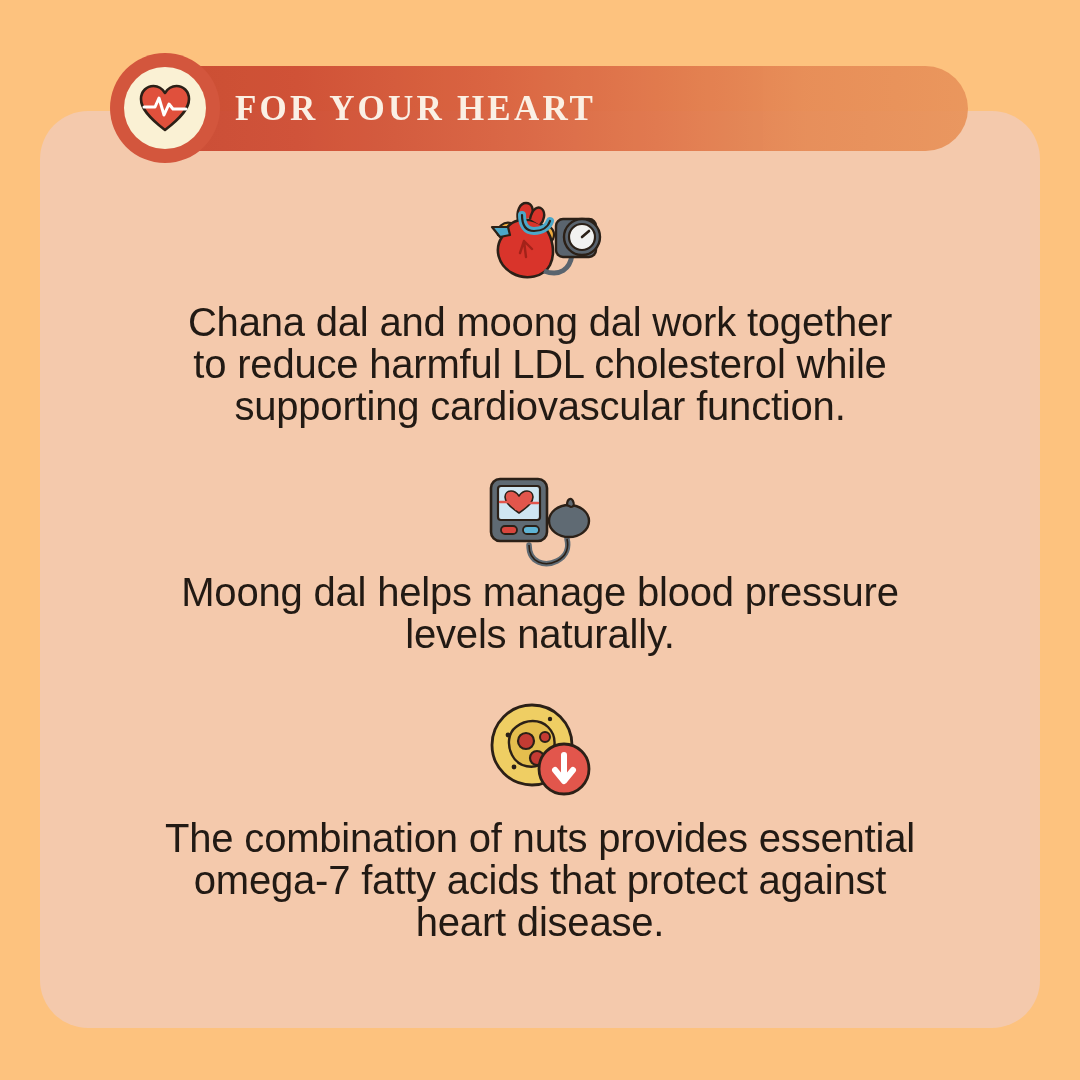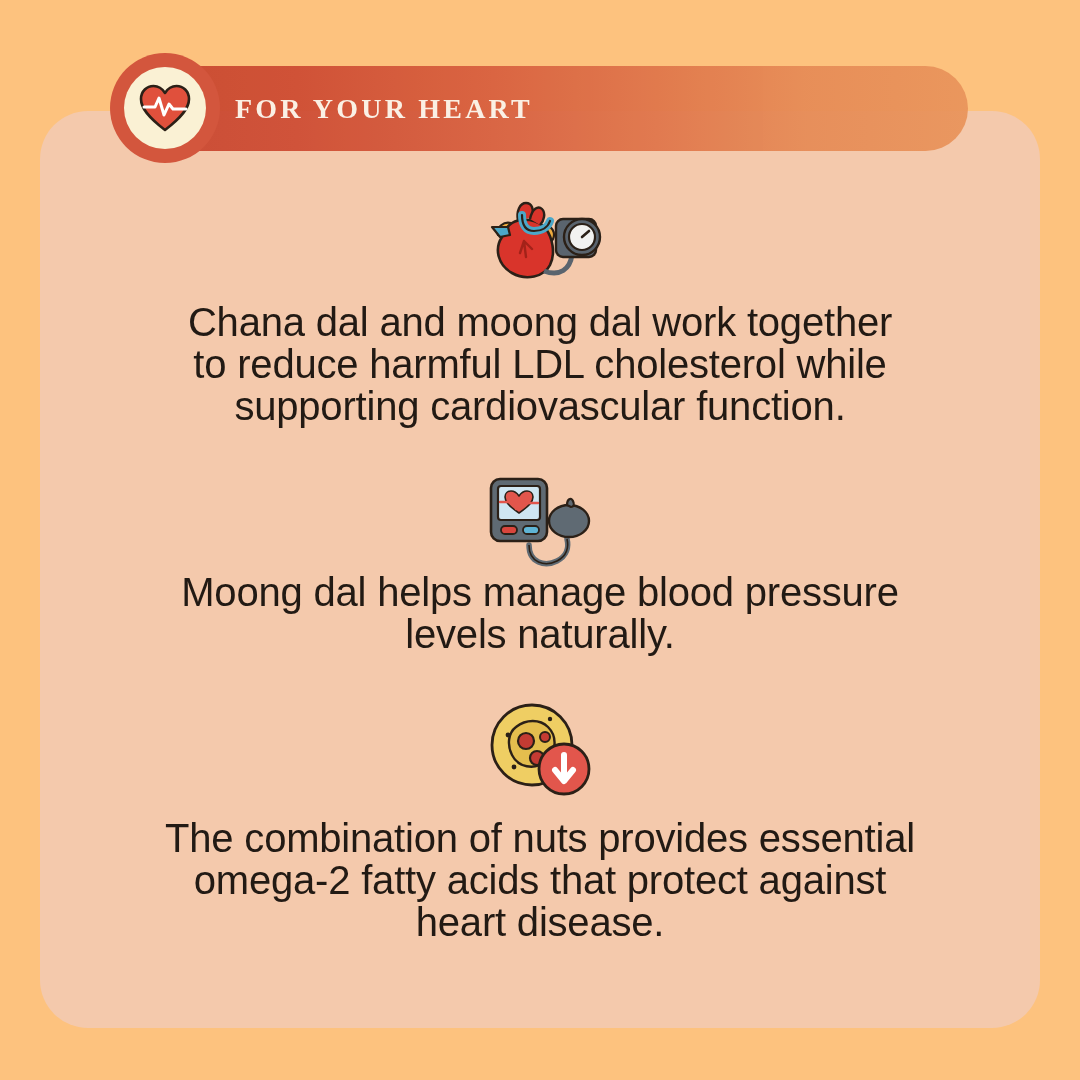--- a/index.html
+++ b/index.html
@@ -44,21 +44,21 @@
                 #E9945B 100%);
     opacity: 0.94;
     display: flex;
     align-items: center;
   }
 
   #header-title {
     margin-left: 85px;
     color: #FBF3EA;
     font-family: "Liberation Serif", serif;
-    font-size: 28px;
+    font-size: 35px;
     font-weight: 700;
     letter-spacing: 3.2px;
     white-space: nowrap;
   }
 
   
   #badge {
     position: absolute;
     left: 110px;
     top: 53px;
@@ -220,17 +220,17 @@
           <circle cx="20" cy="34" r="2.4" fill="#2B2017"></circle>
           <circle cx="26" cy="66" r="2.4" fill="#2B2017"></circle>
           <circle cx="62" cy="18" r="2.2" fill="#2B2017"></circle>
 
           <circle cx="76" cy="68" r="25" fill="#E2564C" stroke="#2B2017" stroke-width="2.8"></circle>
           <path d="M76 54 L76 76 M67 69 L76 80 L85 69" fill="none" stroke="#FFFFFF" stroke-width="6" stroke-linecap="round" stroke-linejoin="round"></path>
         </svg>
       </span>
     </div>
     <div class="section-text">The combination of nuts provides essential
-omega-2 fatty acids that protect against
+omega-7 fatty acids that protect against
 heart disease.</div>
   </div>
 
 </div>
 
 </body></html>

